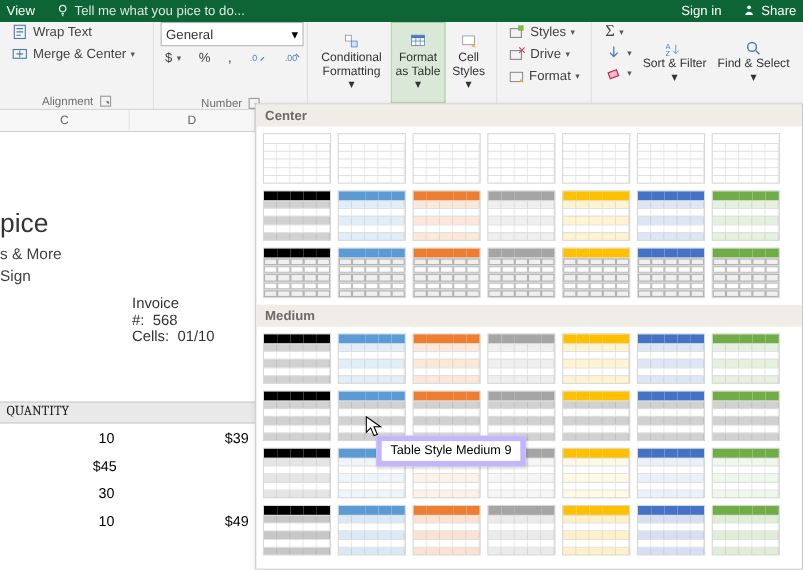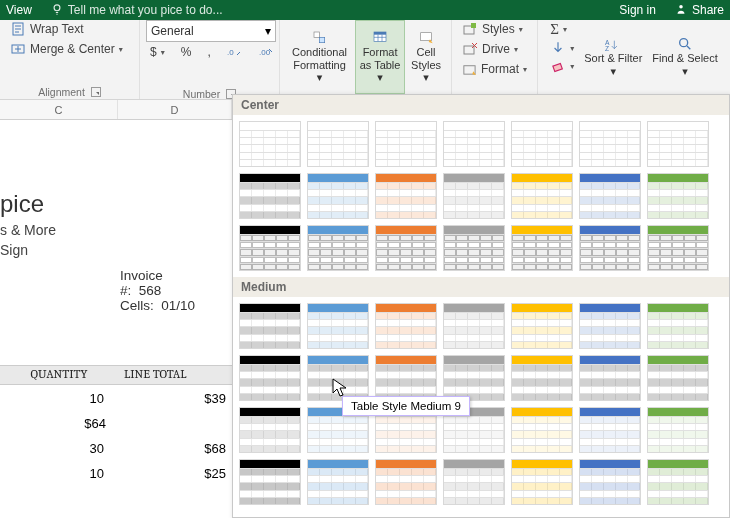--- a/index.html
+++ b/index.html
@@ -48,21 +48,21 @@
   .grid { display:flex; flex-wrap:wrap; gap:6px; padding:6px;}
   .swatch { width:62px; height:46px; border:1px solid #d8d8d8; cursor:pointer; display:flex; flex-direction:column;}
   .swatch .hd { height:8px; display:flex; }
   .swatch .hd div { flex:1; }
   .swatch .rows { flex:1; display:flex; flex-direction:column; }
   .swatch .rows .r { flex:1; display:flex; border-top:1px solid rgba(0,0,0,.12); }
   .swatch .rows .r div { flex:1; border-right:1px solid rgba(0,0,0,.08);}
   .swatch.banded .rows .r:nth-child(odd) div{ background: var(--band, rgba(0,0,0,.05)); }
   .swatch.allborder .rows .r div { border:1px solid rgba(0,0,0,.25); }
   .swatch.dark .rows { --band: rgba(0,0,0,.18); }
-  .tooltip { position:absolute; background:#fff; border:1px solid #c4b5fd; font-size:11.5px; padding:3px 8px; box-shadow:1px 1px 3px rgba(0,0,0,.2); pointer-events:none;}
+  .tooltip { position:absolute; background:#fff; border:5px solid #c4b5fd; font-size:11.5px; padding:3px 8px; box-shadow:1px 1px 3px rgba(0,0,0,.2); pointer-events:none;}
   .cursor { position:absolute; width:16px; height:20px; pointer-events:none;}
   .cursor svg{width:16px;height:20px;}
 </style>
 </head>
 <body>
 
 <div class="titlebar">
   <span class="menu-item">View</span>
   <span class="tell">
     <span class="icon"><svg viewBox="0 0 24 24" fill="none" stroke="#fff" stroke-width="2">
@@ -278,38 +278,36 @@
       <div class="title">pice</div>
       <div class="sub">s &amp; More</div>
       <div class="sub">Sign</div>
       <div class="meta">
         <div><span>Invoice #:</span>&nbsp;&nbsp;<span>568</span></div>
         <div><span>Cells:</span>&nbsp;&nbsp;<span>01/10</span></div>
       </div>
     </div>
 
     <div class="tablehead">
-      <div class="th" style="width:118px;text-align:center">QUANTITY</div>
-      <div class="th" style="width:114px">LINE TOTAL</div>
+      <div class="th" style="width:118px;text-align:left">QUANTITY</div>
     </div>
     <div class="datarows" id="datarows">
         <div class="tr">
           <div class="qty">10</div>
           <div class="lt">$39</div>
         </div>
         <div class="tr">
-          <div class="lt">$64</div>
+          <div class="lt">$45</div>
         </div>
         <div class="tr">
           <div class="qty">30</div>
-          <div class="lt">$68</div>
         </div>
         <div class="tr">
           <div class="qty">10</div>
-          <div class="lt">$25</div>
+          <div class="lt">$49</div>
         </div>
       </div>
   </div>
 </div>
 
 <div class="gallery">
   <div class="sect">Center</div>
   <div class="grid" id="grid-light">
       <div class="swatch banded" style="--band: rgba(0,0,0,0);">
         <div class="hd">

